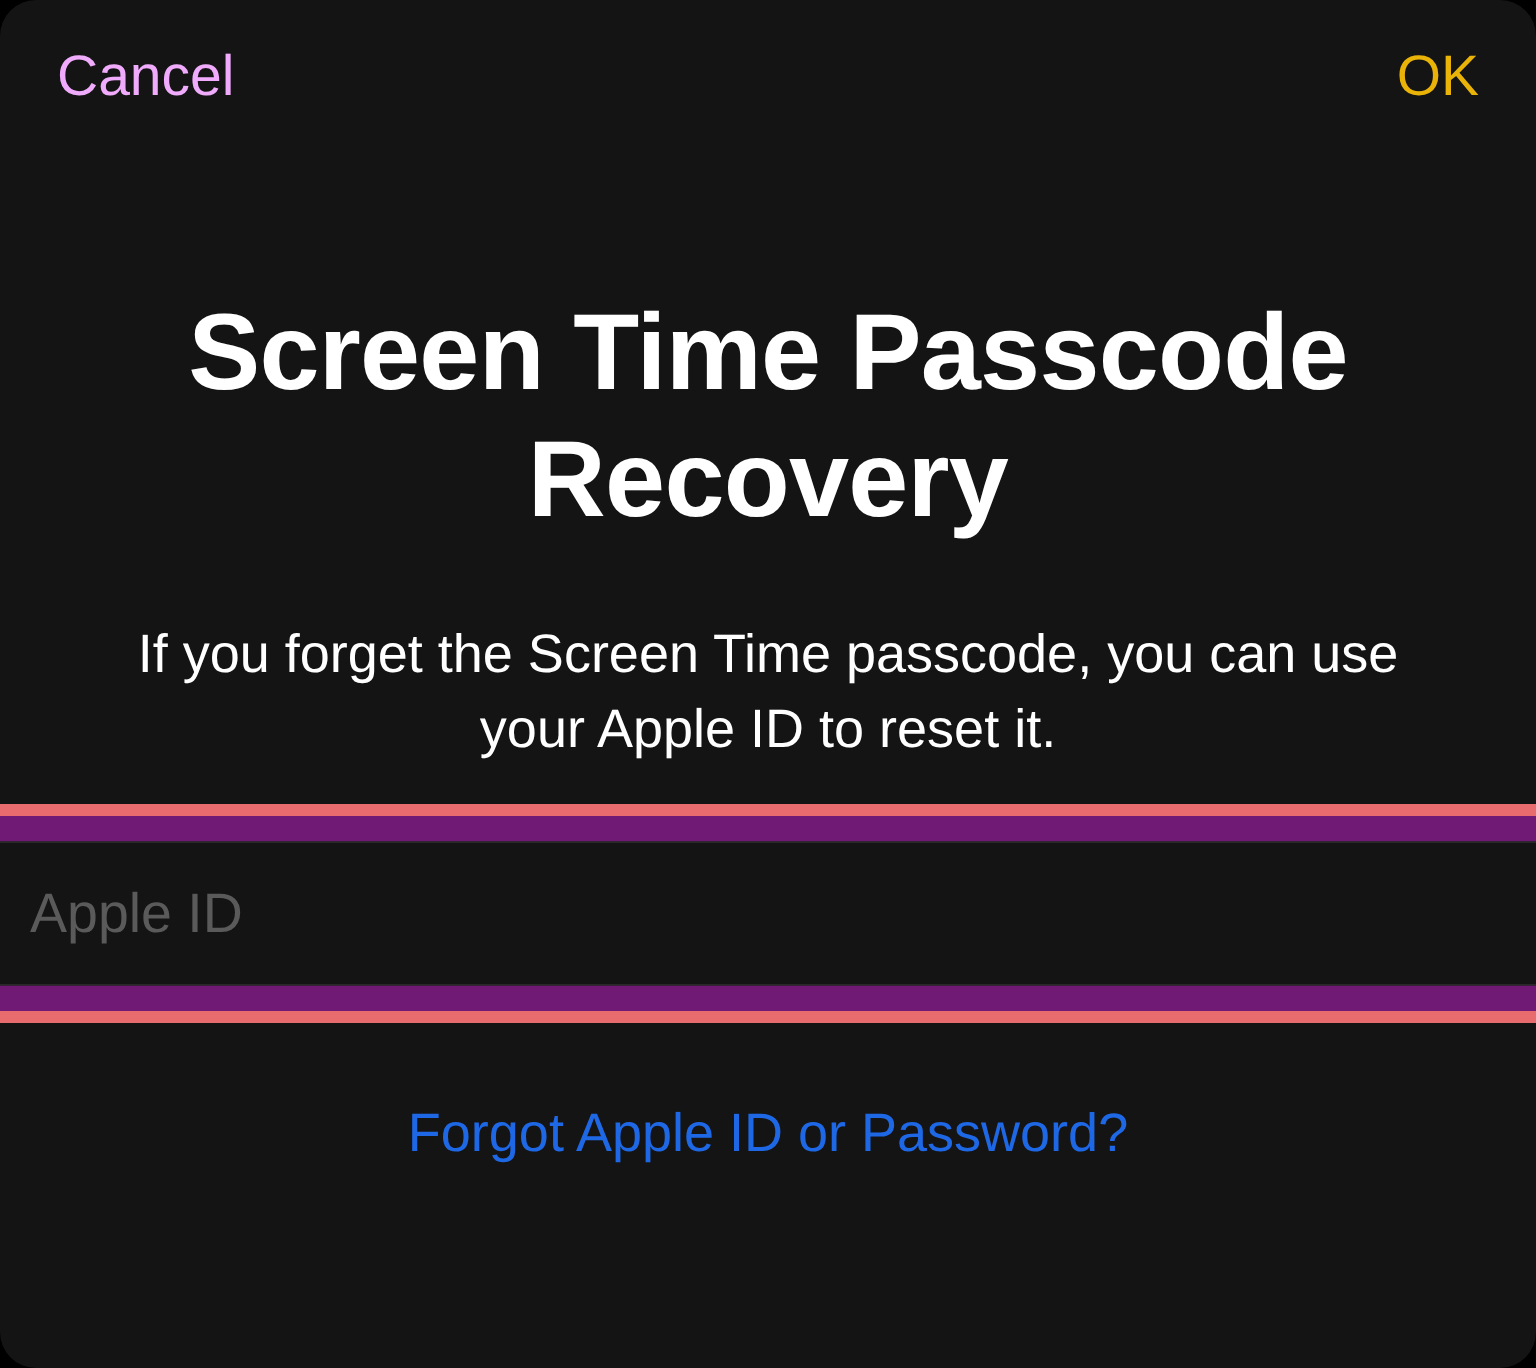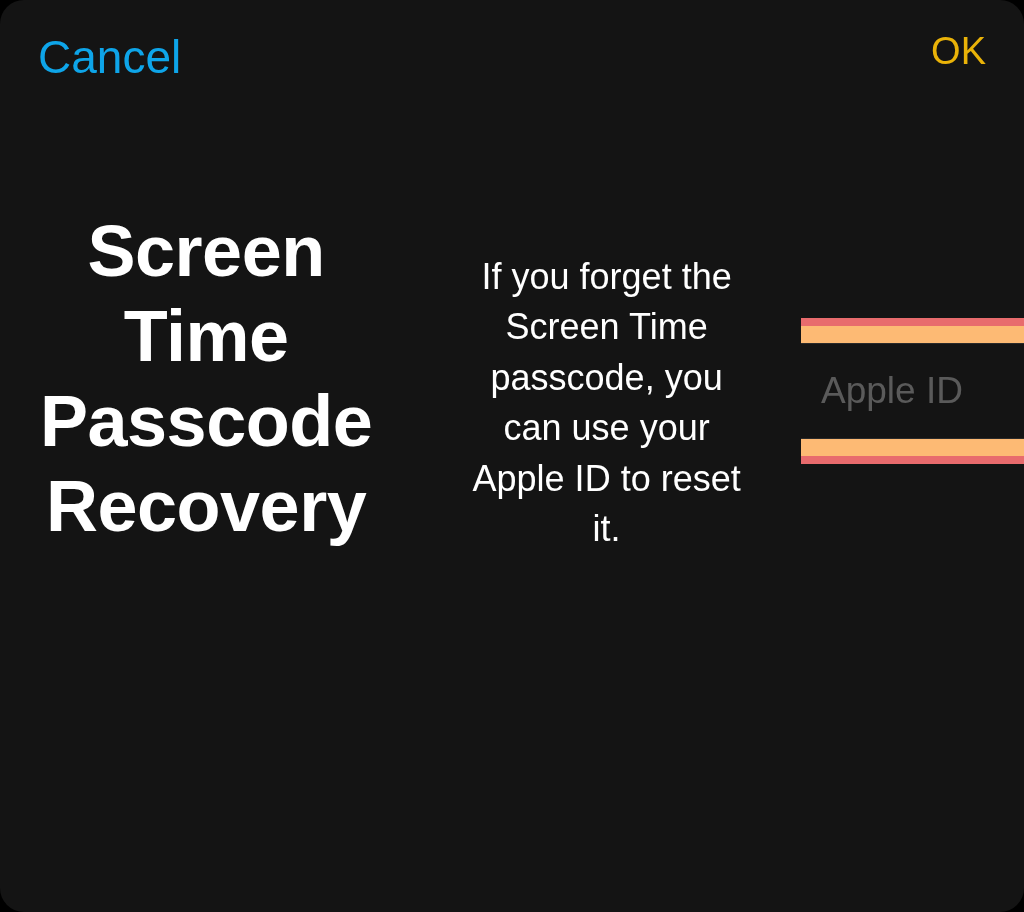--- a/index.html
+++ b/index.html
@@ -23,40 +23,40 @@
       display: flex;
       flex-direction: column;
     }
     .header {
       display: flex;
       justify-content: space-between;
       align-items: flex-start;
       padding: 18px 38px 0 38px;
     }
     .cancel-btn {
-      color: #0ea5e9;
-      font-size: 46px;
+      color: #f0abfc;
+      font-size: 38px;
       font-weight: 400;
       background: none;
       border: none;
       cursor: pointer;
       padding: 12px 0;
     }
     .ok-btn {
       color: #eab308;
       font-size: 38px;
       font-weight: 400;
       background: none;
       border: none;
       cursor: pointer;
       padding: 12px 0;
     }
     .content {
       display: flex;
-      flex-direction: row;
+      flex-direction: column;
       align-items: center;
       padding-top: 108px;
     }
     .title {
       color: #ffffff;
       font-size: 72px;
       font-weight: 700;
       text-align: center;
       line-height: 1.18;
       letter-spacing: -0.5px;
@@ -81,21 +81,21 @@
       background: #e86b6d;
     }
     .red-line-bottom {
       width: 100%;
       height: 8px;
       background: #e86b6d;
     }
     .input-wrapper {
       width: 100%;
       padding: 17px 0;
-      background: #fdba74;
+      background: #701a75;
     }
     .apple-id-input {
       width: 100%;
       background: #141414;
       border: none;
       border-top: 1px solid #2a2a2a;
       border-bottom: 1px solid #2a2a2a;
       color: #ffffff;
       font-size: 37px;
       padding: 26px 20px;
@@ -127,14 +127,15 @@
   <div class="content">
     <h1 class="title">Screen Time Passcode Recovery</h1>
     <p class="subtitle">If you forget the Screen Time passcode, you can use your Apple ID to reset it.</p>
     <div class="input-section">
       <div class="red-line-top"></div>
       <div class="input-wrapper">
         <input type="text" class="apple-id-input" placeholder="Apple ID" style="">
       </div>
       <div class="red-line-bottom"></div>
     </div>
+    <button class="forgot-link">Forgot Apple ID or Password?</button>
   </div>
 </div>
 
 </body></html>

